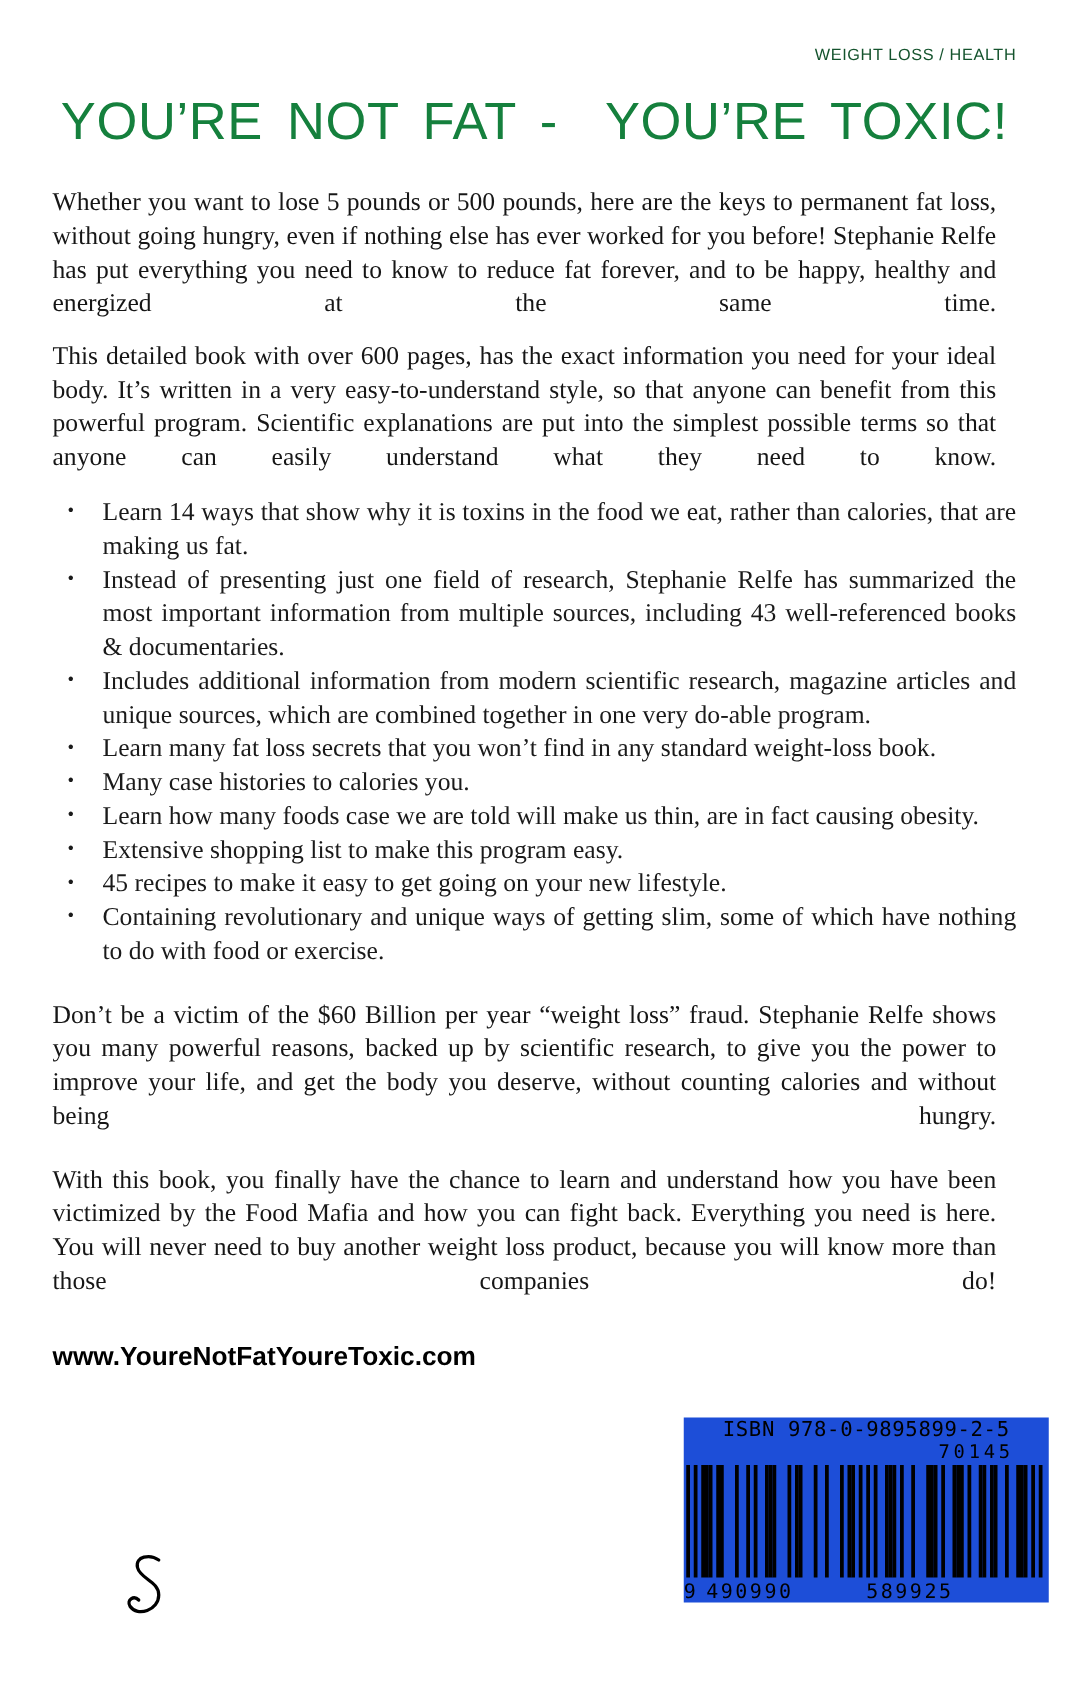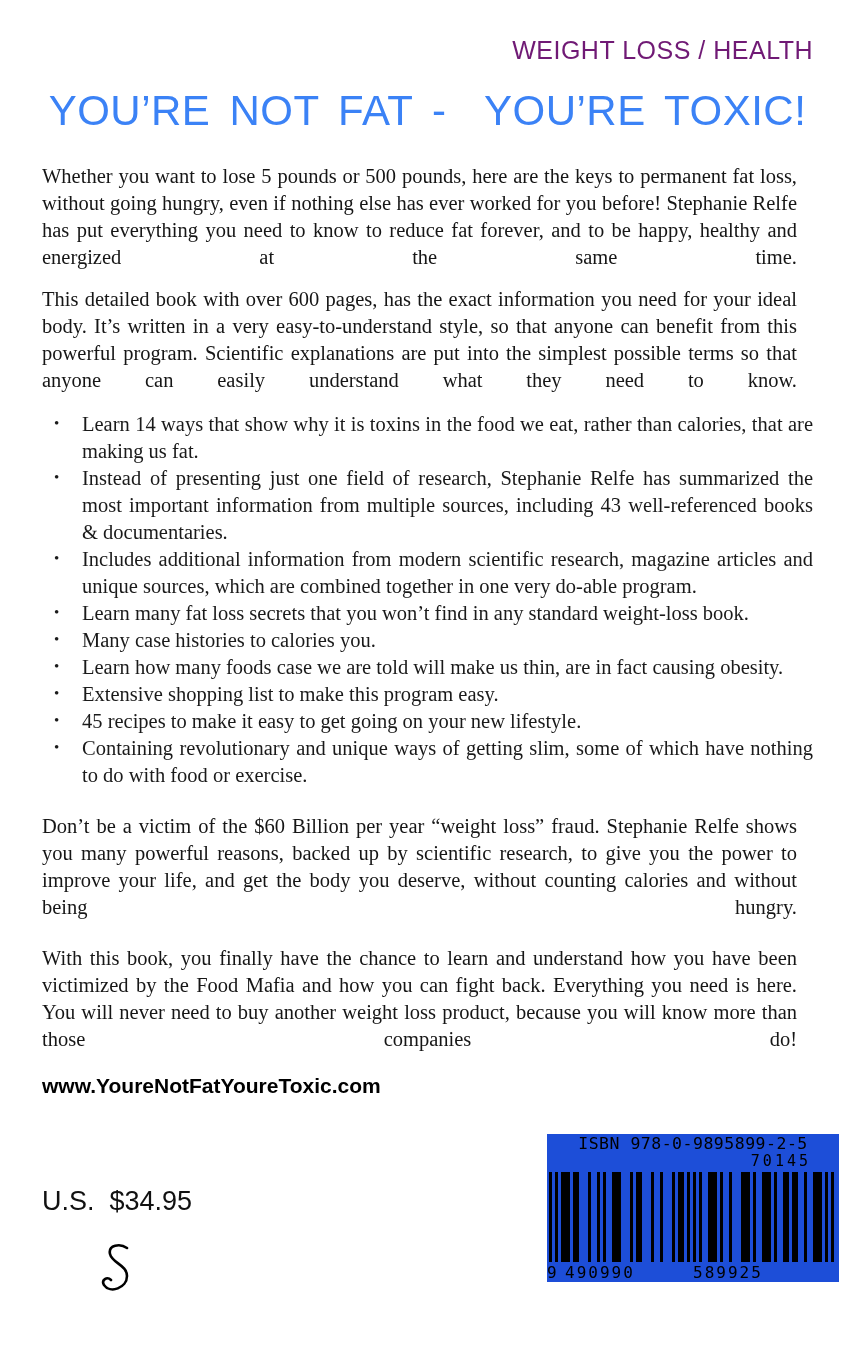--- a/index.html
+++ b/index.html
@@ -15,33 +15,33 @@
     color: #1a1a1a;
     font-family: "Liberation Serif", serif;
     box-sizing: border-box;
     padding: 0 42px;
     overflow: hidden;
   }
   .category {
     padding-top: 36px;
     text-align: right;
     font-family: "Liberation Sans", sans-serif;
-    font-size: 25px;
+    font-size: 13px;
     letter-spacing: 0.5px;
-    color: #701a75;
+    color: #14532d;
   }
   .title {
     margin-top: 22px;
     text-align: center;
     font-family: "Liberation Sans", sans-serif;
     font-weight: 400;
     font-size: 42px;
     letter-spacing: 0.5px;
     word-spacing: 7px;
-    color: #3b82f6;
+    color: #15803d;
     white-space: pre;
   }
   .para {
     margin: 15px 16px 0 0;
     font-size: 20.5px;
     line-height: 1.32;
     text-align: justify;
     text-align-last: justify;
     color: #161616;
   }
@@ -196,21 +196,20 @@
       <span class="btxt">Containing revolutionary and unique ways of getting slim, some of which have nothing to do with food or exercise.</span>
     </li>
   </ul>
 
   <p class="para gap-lg">Don’t be a victim of the $60 Billion per year “weight loss” fraud. Stephanie Relfe shows you many powerful reasons, backed up by scientific research, to give you the power to improve your life, and get the body you deserve, without counting calories and without being hungry.</p>
 
   <p class="para gap-lg">With this book, you finally have the chance to learn and understand how you have been victimized by the Food Mafia and how you can fight back. Everything you need is here. You will never need to buy another weight loss product, because you will know more than those companies do!</p>
 
   <div class="website">www.YoureNotFatYoureToxic.com</div>
 
-  <div class="price">U.S.  $34.95</div>
 
   <div class="publisher">
     <span class="logo-s">
       <svg width="34" height="52" viewBox="0 0 34 52" aria-hidden="true">
         <path d="M27 6 C20 1, 8 3, 10 12 C12 21, 27 23, 27 34 C27 46, 10 52, 4 43 C1 38, 7 34, 11 38" fill="none" stroke="#000" stroke-width="2.6" stroke-linecap="round"></path>
       </svg>
     </span>
   </div>
 
   <div class="barcode">

